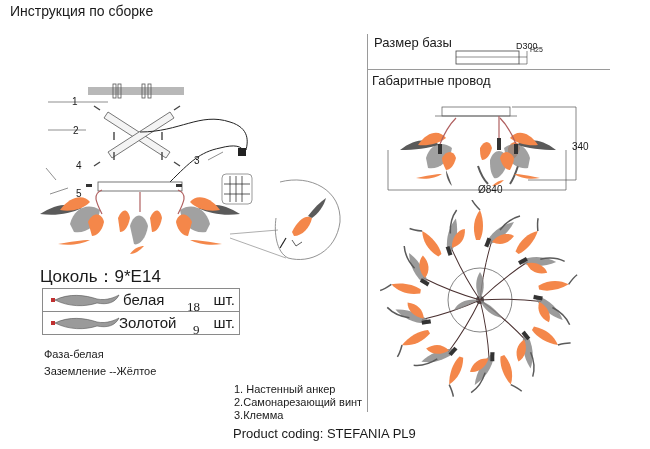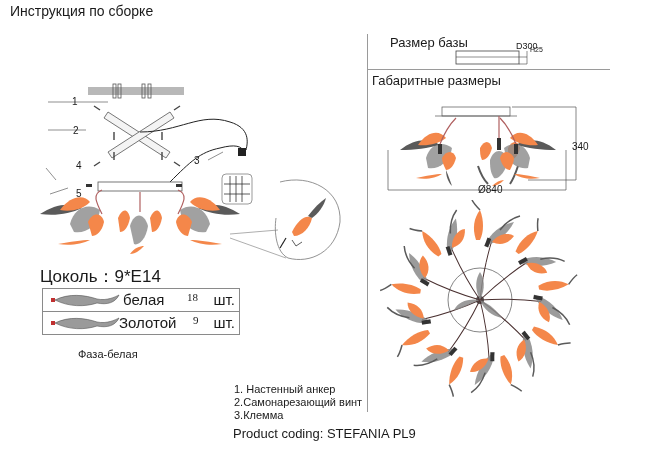--- a/index.html
+++ b/index.html
@@ -2,35 +2,35 @@
 <html><head>
 <meta charset="utf-8">
 <style>
   html, body { margin:0; padding:0; background:#ffffff; }
   body { width:650px; height:449px; position:relative; overflow:hidden;
          font-family:"Liberation Sans", sans-serif; color:#1a1a1a; }
   .abs { position:absolute; }
   .title { left:10px; top:3px; font-size:14px; }
   .vline { left:367px; top:34px; width:1px; height:378px; background:#9a9a9a; }
   .hline { left:367px; top:69px; width:243px; height:1px; background:#9a9a9a; }
-  .base-label { left:390px; top:35px; font-size:13px; }
+  .base-label { left:374px; top:35px; font-size:13px; }
   .dims-label { left:372px; top:73px; font-size:13px; }
   .d300 { left:476px; top:41px; font-size:9px;padding-left:40px; }
   .h25 { left:530px; top:46px; font-size:7px; }
   .socket { left:40px; top:265px; font-size:17px; }
   .bulb-table { left:42px; top:288px; width:196px; border:1px solid #8a8a8a; }
   .bulb-row { height:22px; position:relative; }
   .bulb-row + .bulb-row { border-top:1px solid #8a8a8a; }
   .bulb-name { position:absolute; left:80px; top:2px; font-size:15px; }
-  .bulb-count { position:absolute; left:144px; top:2px; font-size:11px;
+  .bulb-count { position:absolute; left:144px; top:10px; font-size:13px;
                 font-family:"Liberation Serif", serif; }
   .bulb-unit { position:absolute; right:4px; top:2px; font-size:15px; }
   .bulb-row.r2 .bulb-name { left:76px; }
   .bulb-row.r2 .bulb-count { left:150px; }
-  .wires { left:44px; top:346px; font-size:11px; line-height:17px;margin-left:34px; }
+  .wires { left:44px; top:346px; font-size:11px; line-height:17px; }
   .parts { left:234px; top:343px; font-size:11px; line-height:13px;margin-top:40px; }
   .footer { left:233px; top:426px; font-size:13px; }
   .callout { font-size:10px; }
   .dimtxt { font-size:9px; }
 </style>
 </head>
 <body>
 
 <div class="abs title">Инструкция по сборке</div>
 
@@ -40,21 +40,21 @@
 <div class="abs base-label">Размер базы</div>
 <svg class="abs" style="left:455px;top:48px" width="90" height="20">
   <rect x="1" y="3" width="63" height="13" fill="none" stroke="#444" stroke-width="0.8"></rect>
   <line x1="1" y1="9" x2="72" y2="9" stroke="#444" stroke-width="0.6"></line>
   <line x1="72" y1="3" x2="72" y2="16" stroke="#444" stroke-width="0.6"></line>
   <line x1="64" y1="16" x2="72" y2="16" stroke="#444" stroke-width="0.6"></line>
 </svg>
 <div class="abs d300">D300</div>
 <div class="abs h25">H25</div>
 
-<div class="abs dims-label">Габаритные размеры</div>
+<div class="abs dims-label">Габаритные провод</div>
 
 <svg class="abs" style="left:380px;top:100px" width="240" height="100">
   <g stroke="#555" stroke-width="0.7" fill="none">
     <rect x="62" y="7" width="68" height="9"></rect>
     <line x1="55" y1="16" x2="137" y2="16"></line>
     <line x1="132" y1="7" x2="196" y2="7"></line>
     <line x1="196" y1="7" x2="196" y2="80"></line>
     <line x1="148" y1="80" x2="196" y2="80"></line>
     <line x1="8" y1="50" x2="8" y2="90"></line>
     <line x1="8" y1="90" x2="186" y2="90"></line>
@@ -238,20 +238,21 @@
       <path d="M4,7 C18,0 34,2 46,6 C56,8 64,4 68,2 C64,10 56,12 46,10 C34,14 18,14 4,7Z" fill="#9a9a9a" stroke="#555" stroke-width="0.6"></path>
     </svg>
     <span class="bulb-name">Золотой</span>
     <span class="bulb-count">9</span>
     <span class="bulb-unit">шт.</span>
   </div>
 </div>
 
 <div class="abs wires">
   <div>Фаза-белая</div>
+  <div>Заземление --Жёлтое</div>
 </div>
 
 <div class="abs parts">
   <div>1. Настенный анкер</div>
   <div>2.Самонарезающий винт</div>
   <div>3.Клемма</div>
 </div>
 
 <div class="abs footer">Product coding: STEFANIA PL9</div>
 

